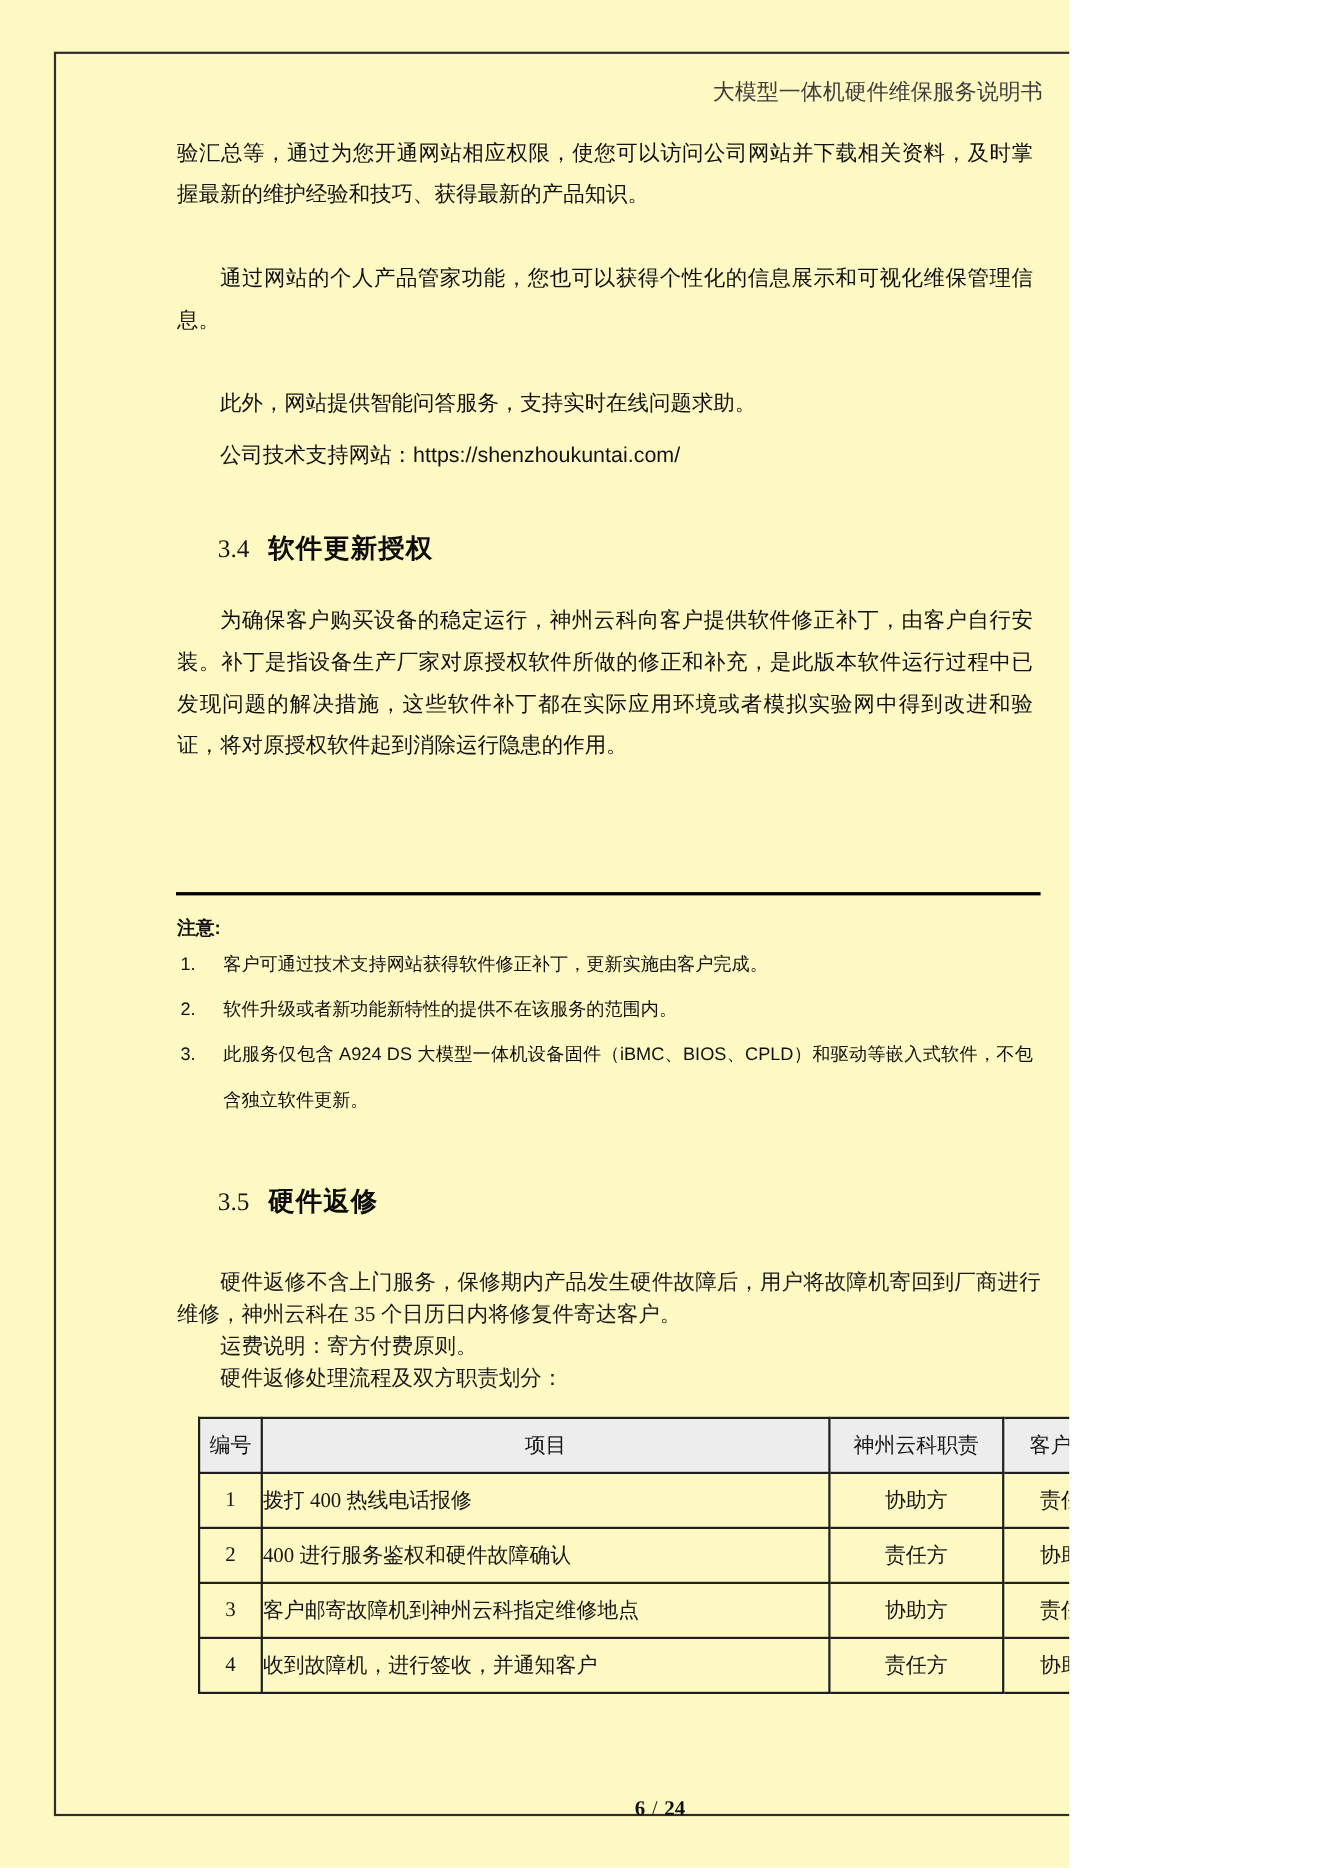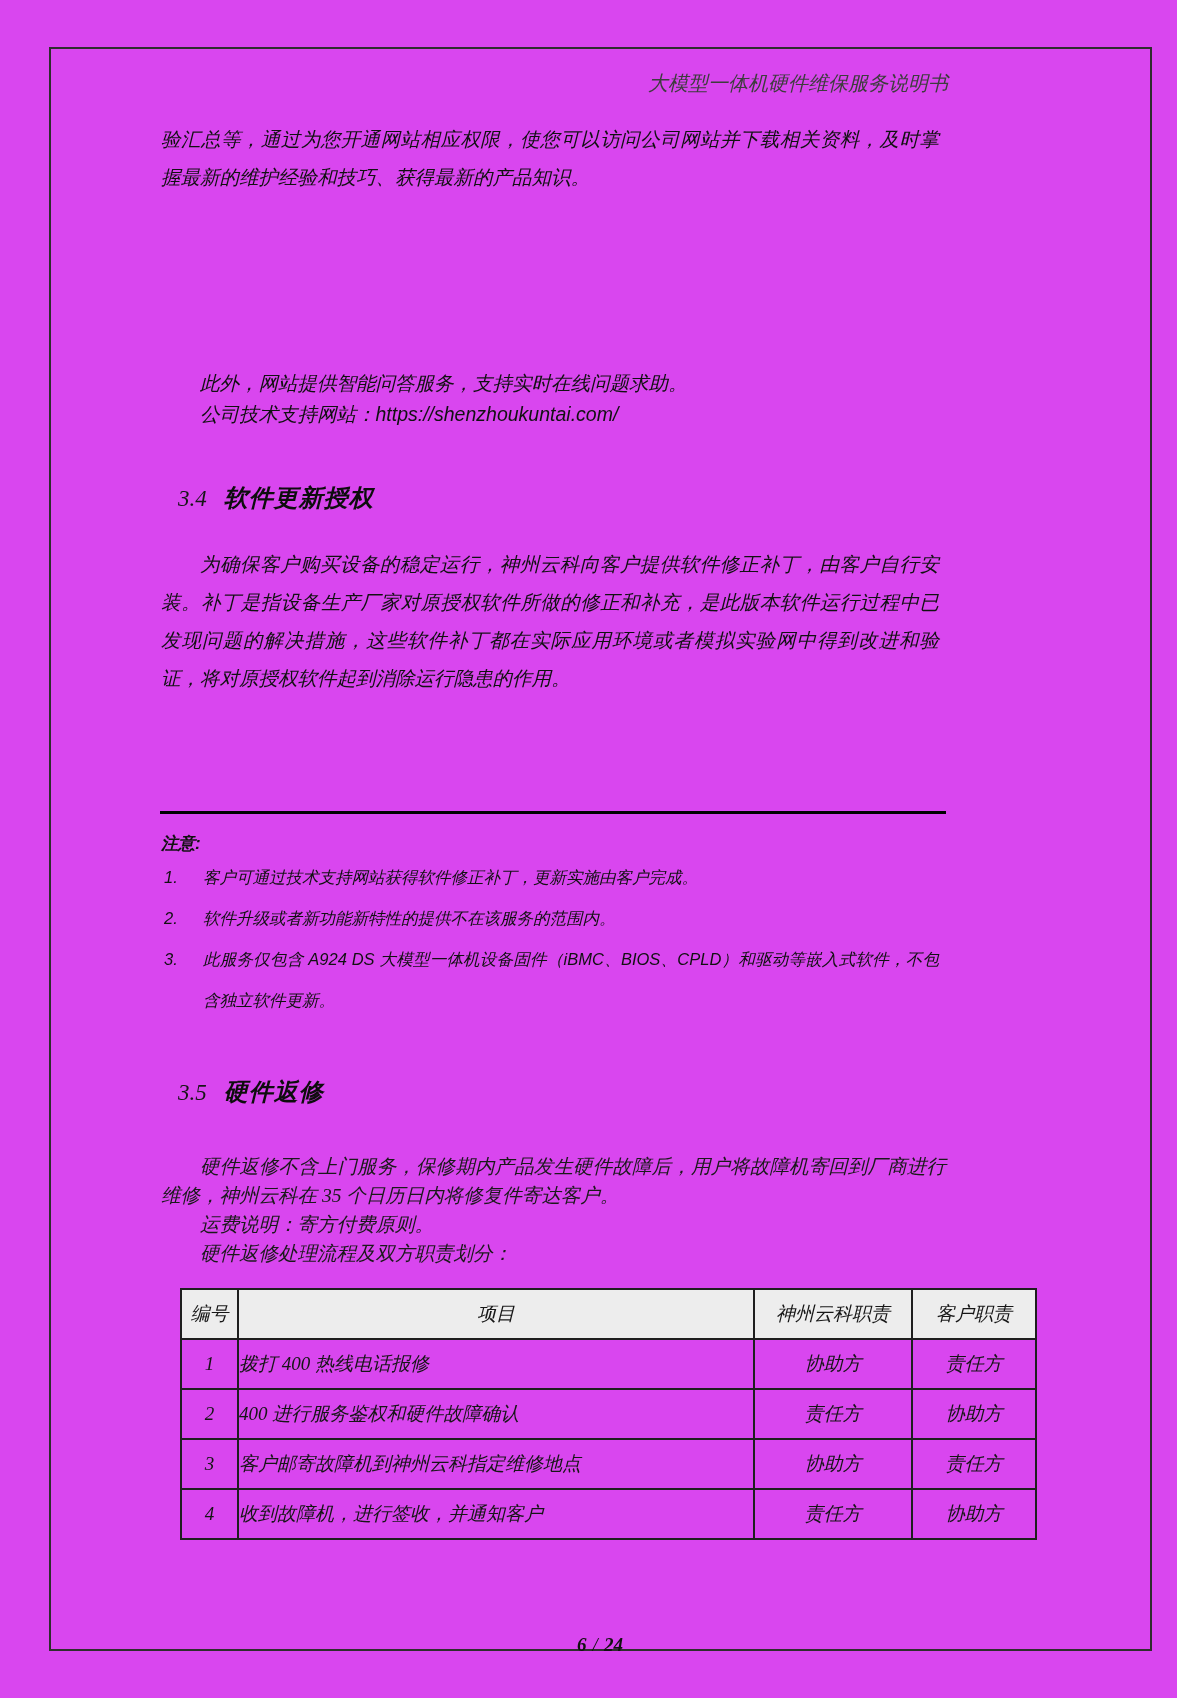--- a/index.html
+++ b/index.html
@@ -1,20 +1,19 @@
 <!DOCTYPE html>
 <html><head>
 <meta charset="utf-8">
 <style>
   html,body { margin:0; padding:0; background:#ffffff; }
   .page {
-    position:relative; width:1177px; height:1698px; background:#d946ef;
+    position:relative; width:972px; height:1698px; background:#fef9c3;
     overflow:hidden; color:#161616;
     font-family:"Liberation Serif","DejaVu Serif",serif;
-    font-style:italic;
   }
   .frame {
     position:absolute; left:49px; top:47px; width:1099px; height:1600px;
     border:2px solid #2e2e2e; pointer-events:none;
   }
   .blk { position:absolute; left:161px; width:787px; }
 
   .doc-header {
     top:70px; text-align:right; font-size:20px; color:#3d3d3d;
     font-family:"Liberation Serif","DejaVu Serif",serif;
@@ -22,21 +21,21 @@
 
   .sans { font-family:"Liberation Sans","DejaVu Sans",sans-serif; color:#111111; }
   .body-par {
     font-size:19.5px; line-height:38px; text-align:justify; width:778px;
   }
   .indent { text-indent:2em; }
 
   .sec-head { display:flex; align-items:baseline; }
   .sec-num {
     font-family:"Liberation Serif","DejaVu Serif",serif;
-    font-size:23px; color:#161616; margin-right:17px;
+    font-size:23px; color:#161616; margin-right:17px;margin-left:20px;
   }
   .sec-title {
     font-family:"Liberation Sans","DejaVu Sans",sans-serif;
     font-size:24px; font-weight:bold; color:#0d0d0d; letter-spacing:1px;
   }
 
   .rule { position:absolute; left:160px; top:811px; width:786px; height:3px; background:#000000; }
 
   .note-label { top:831px; font-size:17px; font-weight:bold; line-height:26px; }
   .note-list { top:857px; font-size:16.5px; line-height:41px; width:778px; }
@@ -68,22 +67,23 @@
 
 <div class="page">
   <div class="frame"></div>
 
   <div class="blk doc-header">
     <span>大模型一体机硬件维保服务说明书</span>
   </div>
 
   <div class="blk body-par sans" style="top:120px;">验汇总等，通过为您开通网站相应权限，使您可以访问公司网站并下载相关资料，及时掌握最新的维护经验和技巧、获得最新的产品知识。</div>
 
+  <div class="blk body-par sans indent" style="top:234px;">通过网站的个人产品管家功能，您也可以获得个性化的信息展示和可视化维保管理信息。</div>
 
-  <div class="blk body-par sans indent" style="top:364px;">此外，网站提供智能问答服务，支持实时在线问题求助。</div>
+  <div class="blk body-par sans indent" style="top:348px;">此外，网站提供智能问答服务，支持实时在线问题求助。</div>
 
   <div class="blk body-par sans indent" style="top:395px;">
     <span>公司技术支持网站：</span><span>https://shenzhoukuntai.com/</span>
   </div>
 
   <div class="blk sec-head" style="top:482px; left:178px;">
     <span class="sec-num">3.4</span>
     <span class="sec-title">软件更新授权</span>
   </div>
 

